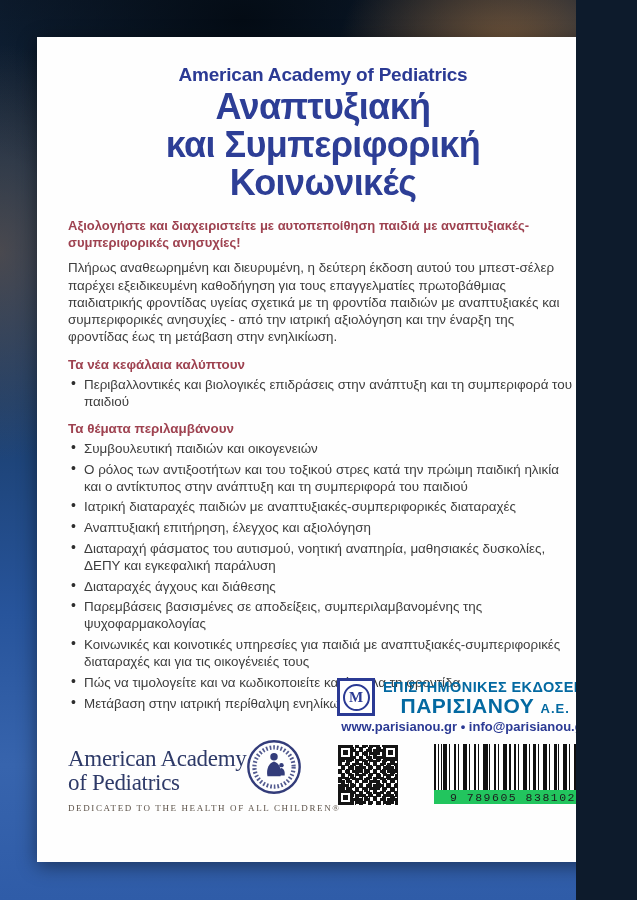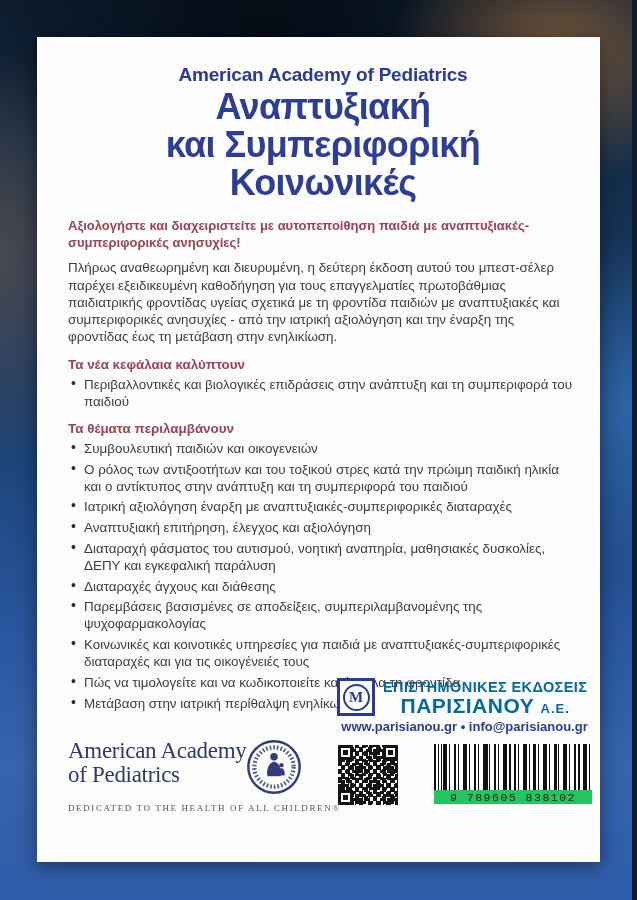--- a/index.html
+++ b/index.html
@@ -1,20 +1,20 @@
 <!DOCTYPE html>
 <html><head>
 <meta charset="utf-8">
 <style>
   * { margin:0; padding:0; box-sizing:border-box; }
   html,body { background:#0d1b2c; }
   body { font-family:"Liberation Sans", sans-serif; }
 
   .stage{
-    position:relative; width:632px; height:900px; overflow:hidden;
+    position:relative; width:576px; height:900px; overflow:hidden;
     background:
       radial-gradient(170px 240px at 100% 45%, rgba(62,132,212,.55), transparent 70%),
       radial-gradient(260px 200px at 88% 6%, rgba(152,106,60,.75), rgba(152,106,60,0) 65%),
       radial-gradient(220px 320px at 0% 28%, rgba(116,90,72,.55), transparent 65%),
       radial-gradient(420px 260px at 42% 2%, rgba(3,10,18,.92), transparent 78%),
       linear-gradient(180deg,#0f1f33 0%,#14304f 22%,#1b3f6e 45%,#27549b 68%,#3764ad 85%,#2f5ca8 100%);
   }
 
   .card{
     position:absolute; left:37px; top:37px; width:563px; height:825px;
@@ -89,21 +89,21 @@
       repeating-linear-gradient(90deg,transparent 0 7px,#101010 7px 8px,transparent 8px 23px),
       repeating-linear-gradient(90deg,#101010 0 2px,#fff 2px 4px,#101010 4px 5px,#fff 5px 9px,#101010 9px 13px,#fff 13px 15px,#101010 15px 16px,#fff 16px 20px);
   }
   .barcode-digits{
     font-family:"Liberation Mono", monospace; font-size:11.5px; letter-spacing:1.5px;
     color:#1c1c1c; text-align:center; background:#22c55e; padding-top:1px;
   }
 
   
   .footer-left{ position:absolute; left:31px; top:702px; width:250px; }
-  .aap-row{ display:flex; align-items:flex-start; }
+  .aap-row{ display:flex; align-items:flex-end; }
   .aap-name{
     font-family:"Liberation Serif", serif; color:#2e3a68;
     font-size:23px; line-height:1.05; letter-spacing:-0.3px;
   }
   .aap-seal{ flex:0 0 auto; }
   .aap-tagline{
     margin-top:8px; font-family:"Liberation Serif", serif;
     font-size:9px; letter-spacing:1.6px; color:#5d5349; white-space:nowrap;
   }
 </style>
@@ -127,21 +127,21 @@
 
     <h2 class="sec-heading">Τα νέα κεφάλαια καλύπτουν</h2>
     <ul class="bullets">
       <li>Περιβαλλοντικές και βιολογικές επιδράσεις στην ανάπτυξη και τη συμπεριφορά του παιδιού</li>
     </ul>
 
     <h2 class="sec-heading">Τα θέματα περιλαμβάνουν</h2>
     <ul class="bullets">
       <li>Συμβουλευτική παιδιών και οικογενειών</li>
       <li>Ο ρόλος των αντιξοοτήτων και του τοξικού στρες κατά την πρώιμη παιδική ηλικία και ο αντίκτυπος στην ανάπτυξη και τη συμπεριφορά του παιδιού</li>
-      <li>Ιατρική αξιολόγηση έναρξη με αναπτυξιακές-συμπεριφορικές διαταραχές</li>
+      <li>Ιατρική διαταραχές παιδιών με αναπτυξιακές-συμπεριφορικές διαταραχές</li>
       <li>Αναπτυξιακή επιτήρηση, έλεγχος και αξιολόγηση</li>
       <li>Διαταραχή φάσματος του αυτισμού, νοητική αναπηρία, μαθησιακές δυσκολίες, ΔΕΠΥ και εγκεφαλική παράλυση</li>
       <li>Διαταραχές άγχους και διάθεσης</li>
       <li>Παρεμβάσεις βασισμένες σε αποδείξεις, συμπεριλαμβανομένης της ψυχοφαρμακολογίας</li>
       <li>Κοινωνικές και κοινοτικές υπηρεσίες για παιδιά με αναπτυξιακές-συμπεριφορικές διαταραχές και για τις οικογένειές τους</li>
       <li>Πώς να τιμολογείτε και να κωδικοποιείτε κατάλληλα τη φροντίδα</li>
       <li>Μετάβαση στην ιατρική περίθαλψη ενηλίκων</li>
     </ul>
 
     <div class="footer-right">

